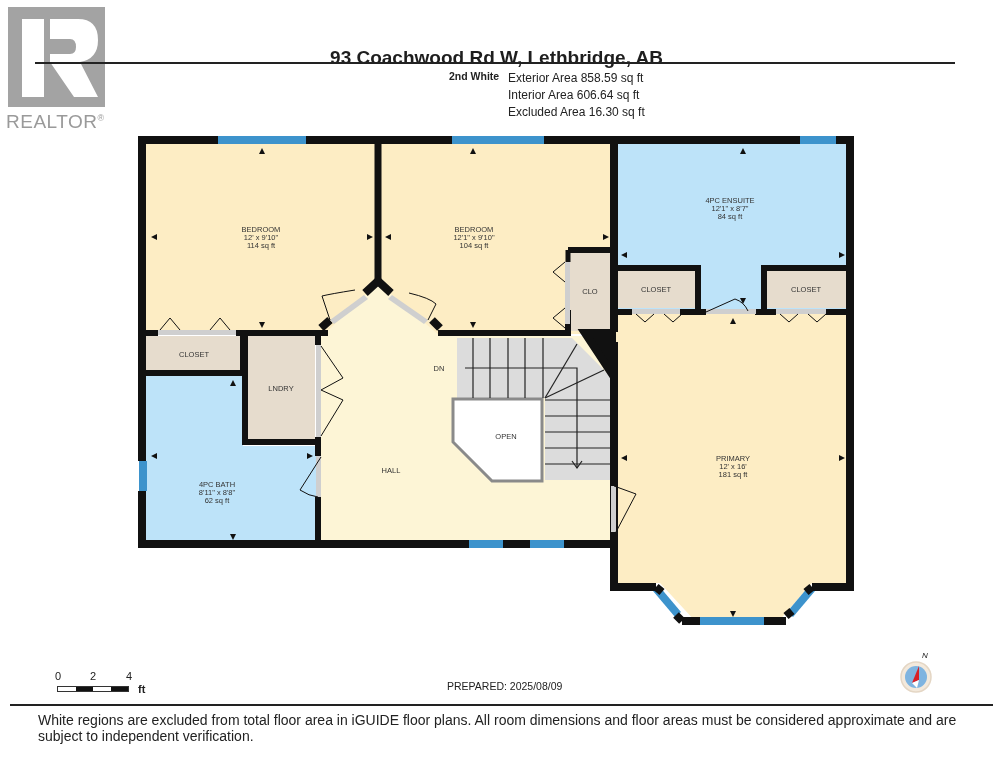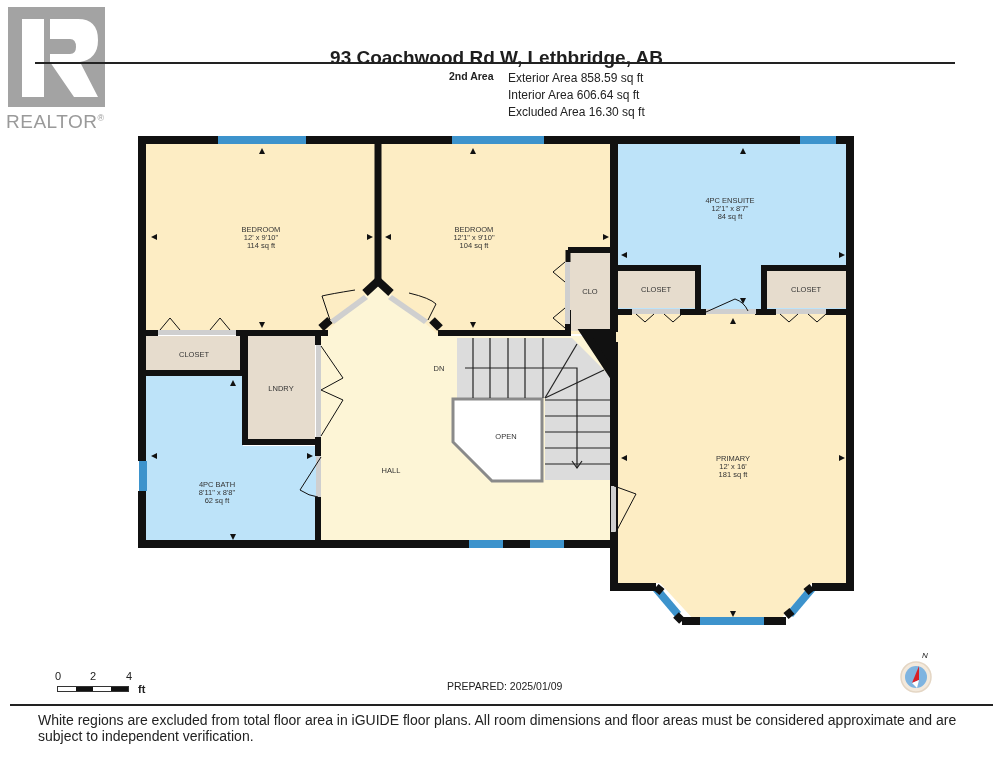--- a/index.html
+++ b/index.html
@@ -31,21 +31,21 @@
   <svg width="97" height="100" viewBox="0 0 97 100">
     <rect x="14" y="12" width="22" height="78" fill="#ffffff"></rect>
     <path d="M42 12 H70 Q90 12 90 33 Q90 52 72 55 L90 90 H66 L42 55 Z" fill="#ffffff"></path>
     <path d="M42 32 H62 Q68 32 68 40 Q68 47 62 47 H42 Z" fill="#a3a3a3"></path>
   </svg>
 </div>
 <div class="logo-text"><span>REALTOR</span><sup>®</sup></div>
 
 <div class="title">93 Coachwood Rd W, Lethbridge, AB</div>
 <div class="hrule"></div>
-<div class="floor-label">2nd Area</div>
+<div class="floor-label">2nd White</div>
 <div class="areas">
   <div>Exterior Area 858.59 sq ft</div>
   <div>Interior Area 606.64 sq ft</div>
   <div>Excluded Area 16.30 sq ft</div>
 </div>
 
 <svg class="plan" width="993" height="700" viewBox="0 0 993 700">
 
   <g>
     <rect x="146" y="143" width="230" height="191" fill="#fdedc4"></rect>
@@ -221,21 +221,21 @@
   <span class="scale-num" style="left:71px">4</span>
   <div class="scale-bar">
     <span style="background:#fff"></span>
       <span style="background:#111"></span>
       <span style="background:#fff"></span>
       <span style="background:#111"></span>
   </div>
   <span class="scale-unit">ft</span>
 </div>
 
-<div class="prepared">PREPARED: 2025/01/09</div>
+<div class="prepared">PREPARED: 2025/08/09</div>
 
 <div class="compass">
   <svg width="40" height="45" viewBox="0 0 40 45">
     <text x="24" y="8" font-size="8" font-style="italic" font-family="Liberation Sans, sans-serif" fill="#222">N</text>
     <circle cx="18" cy="27" r="15" fill="#f3e9dc" stroke="#e4d6c4" stroke-width="1.5"></circle>
     <circle cx="18" cy="27" r="11" fill="#7fb4e0"></circle>
     <polygon points="21,16 14,33 21,30" fill="#d91f26"></polygon>
     <polygon points="21,30 14,33 19,38" fill="#ffffff"></polygon>
   </svg>
 </div>

